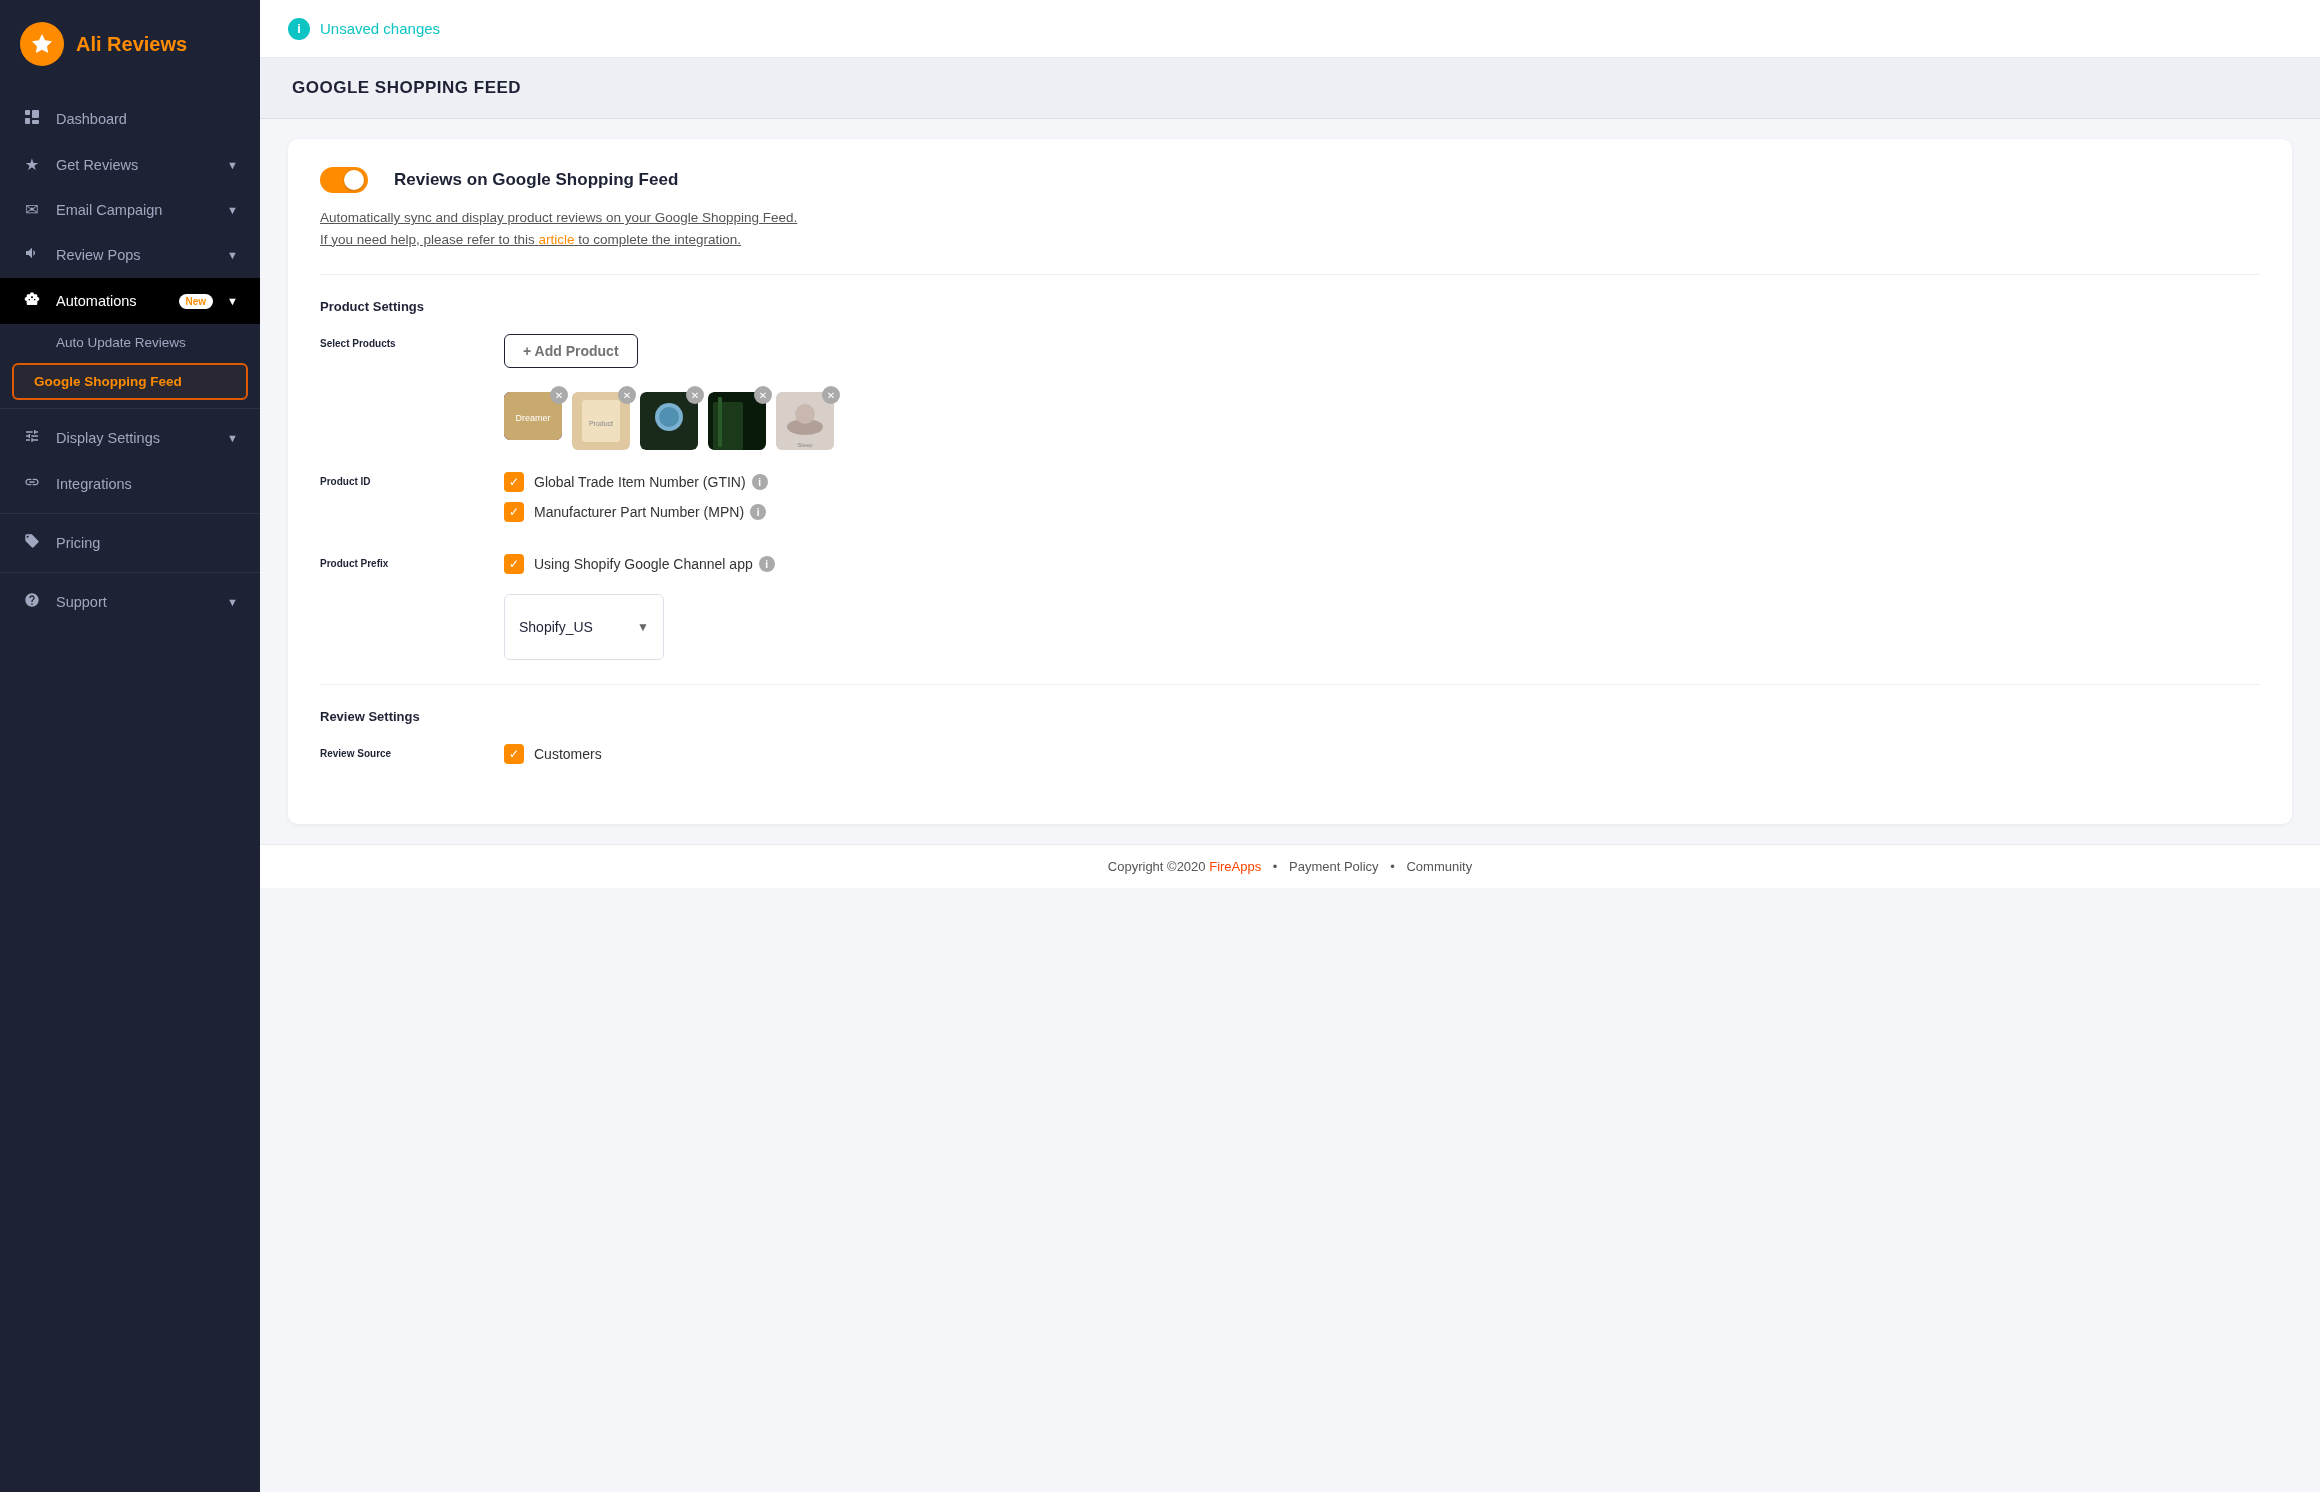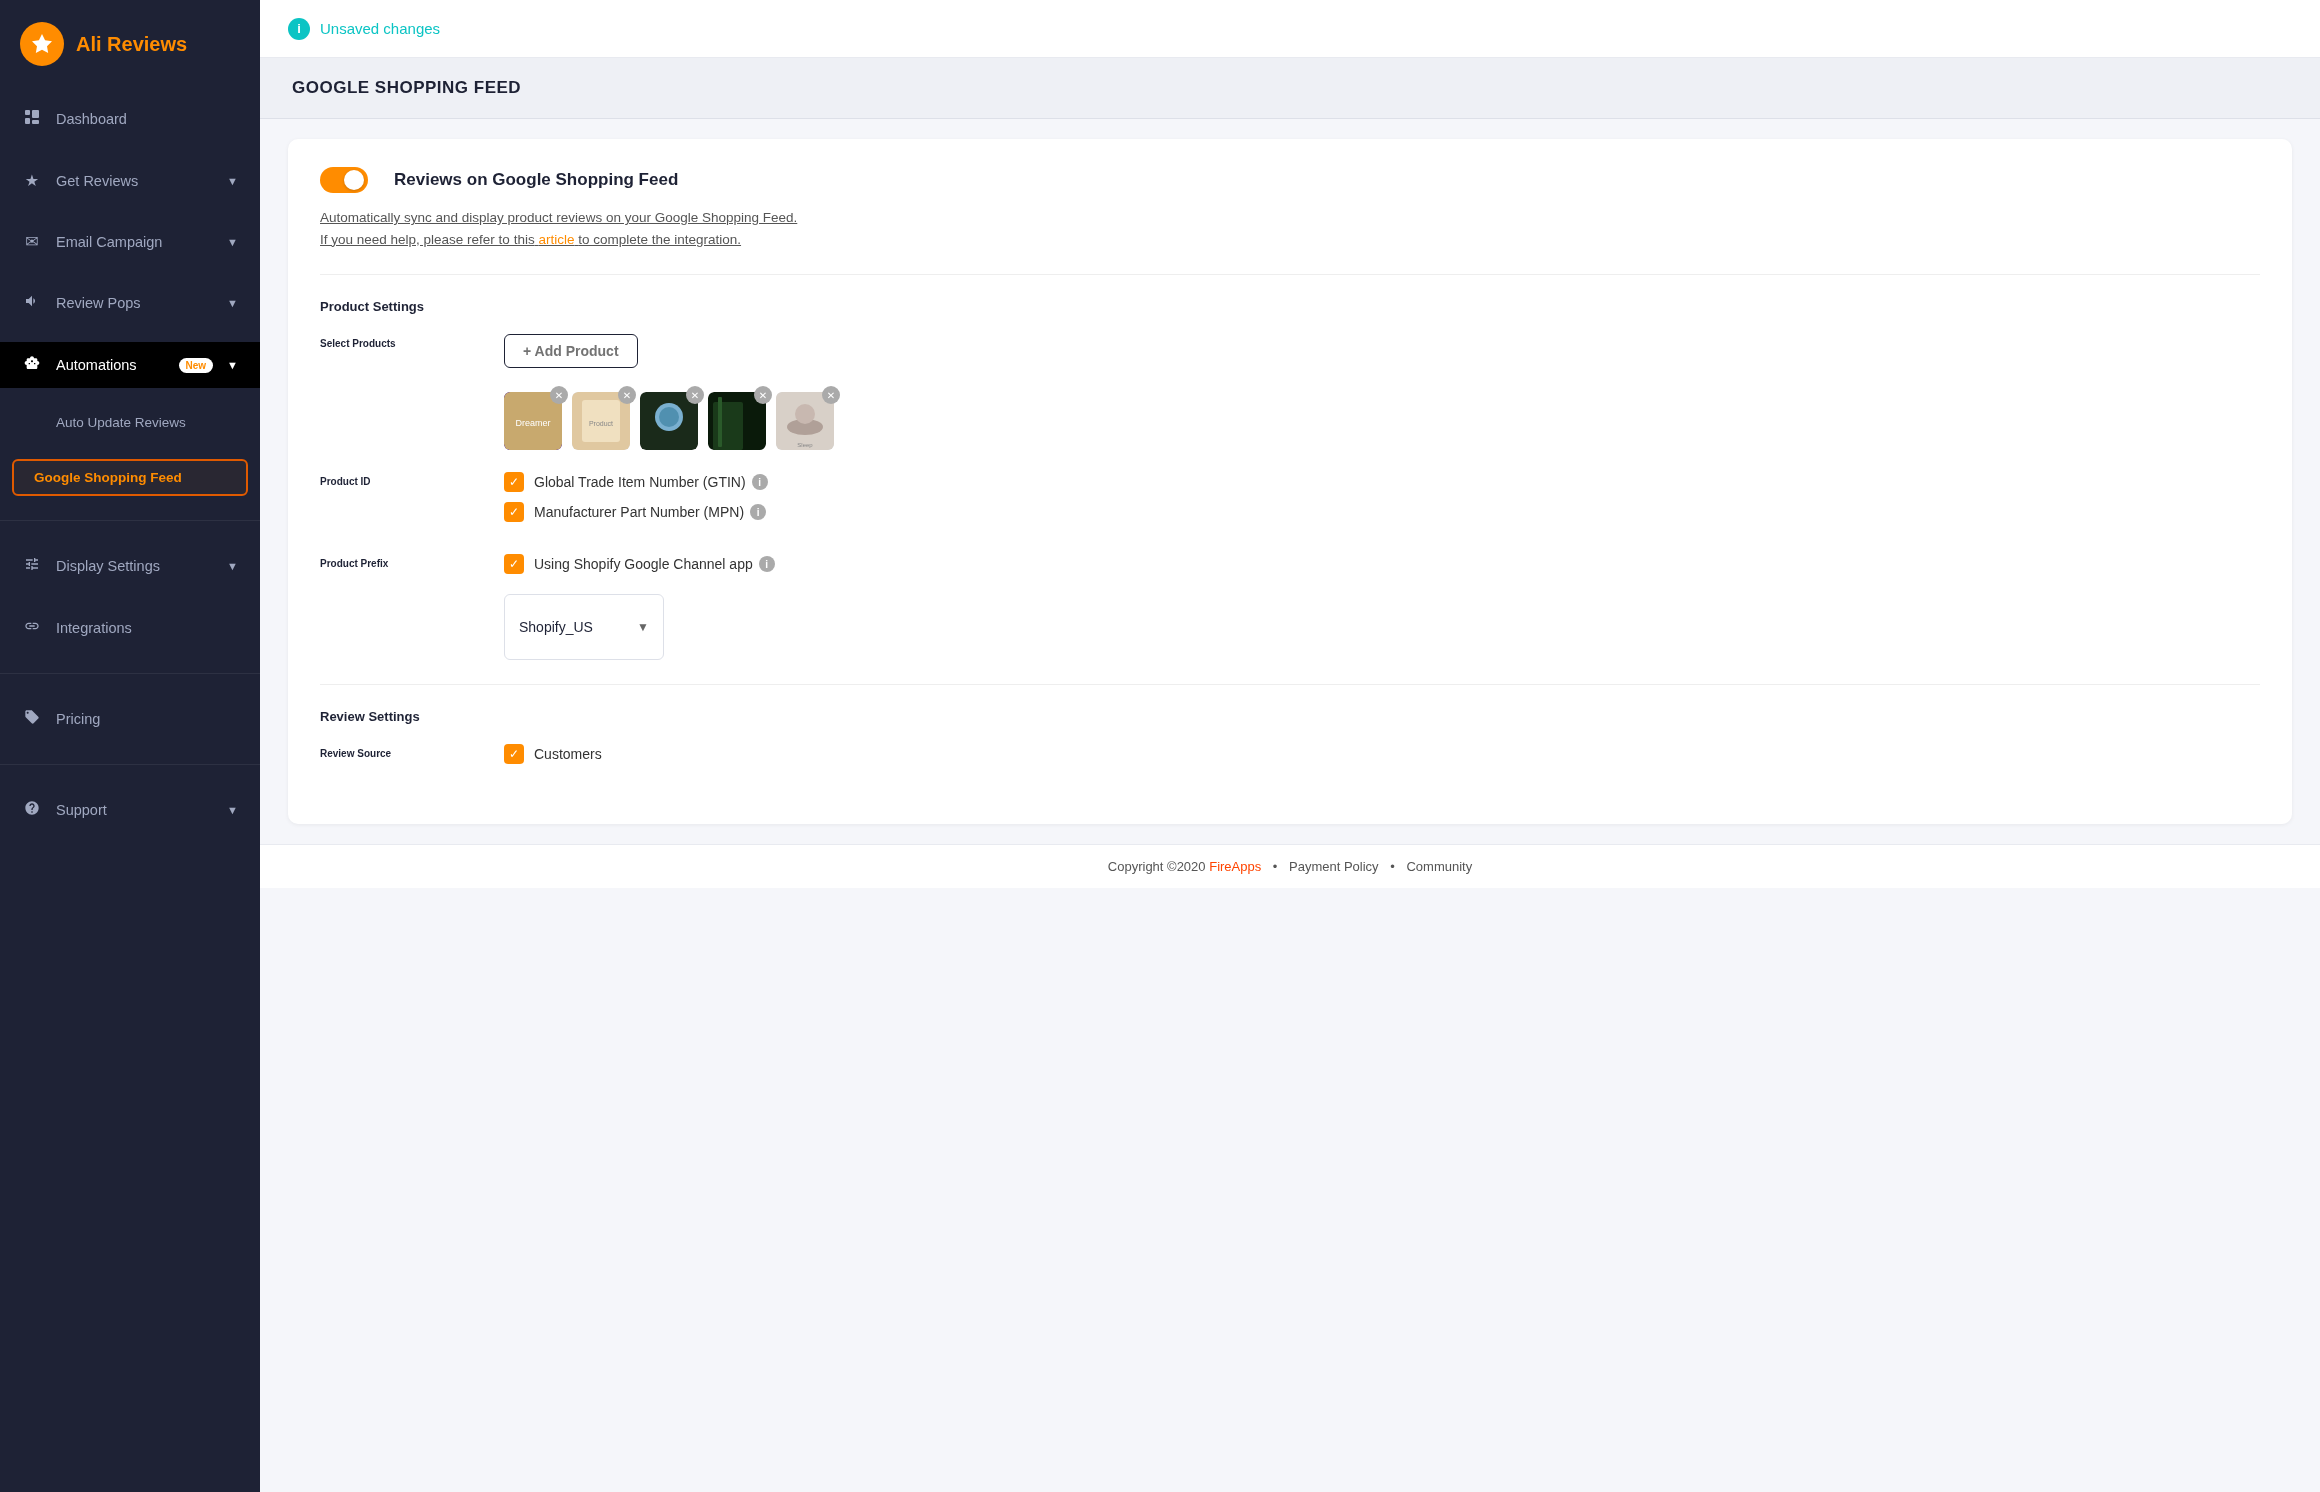--- a/index.html
+++ b/index.html
@@ -35,21 +35,20 @@
     .logo-text {
       font-size: 20px;
       font-weight: 700;
       color: #ff8c00;
     }
     .sidebar-nav {
       display: flex;
       flex-direction: column;
       padding: 8px 0;
       flex: 1;
-      gap: 16px;
     }
     .nav-item {
       display: flex;
       align-items: center;
       gap: 14px;
       padding: 13px 22px;
       color: #a0a8c0;
       font-size: 14.5px;
       cursor: pointer;
       transition: background 0.15s;
@@ -502,21 +501,21 @@
 
       <h2 class="section-title">Product Settings</h2>
 
       <div class="settings-row">
         <span class="settings-label">Select Products</span>
         <div class="settings-value">
           <button class="add-product-btn">+ Add Product</button>
           <div class="product-thumbs">
 
             <div class="thumb-wrap">
-              <div class="thumb-img" style="background:#4c1d95; border-radius:6px; width:58px; height:58px;">
+              <div class="thumb-img" style="background:#4c1d95; border-radius:6px; width:58px; height:48px;">
                 <svg width="58" height="58" viewBox="0 0 58 58">
                     <rect width="58" height="58" fill="#c8a96e" rx="6"></rect>
                     <text x="29" y="34" text-anchor="middle" fill="#fff" font-size="9" font-family="Arial">Dreamer</text>
                   </svg>
               </div>
               <div class="thumb-close">✕</div>
             </div>
 
             <div class="thumb-wrap">
               <div class="thumb-img">

